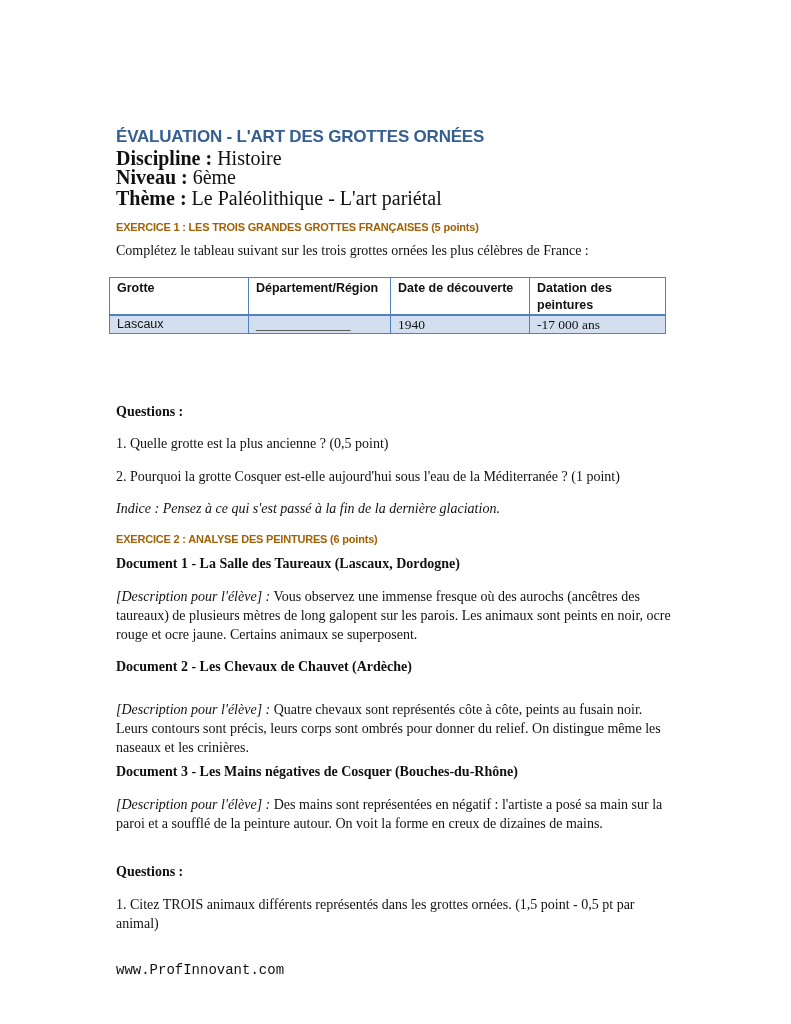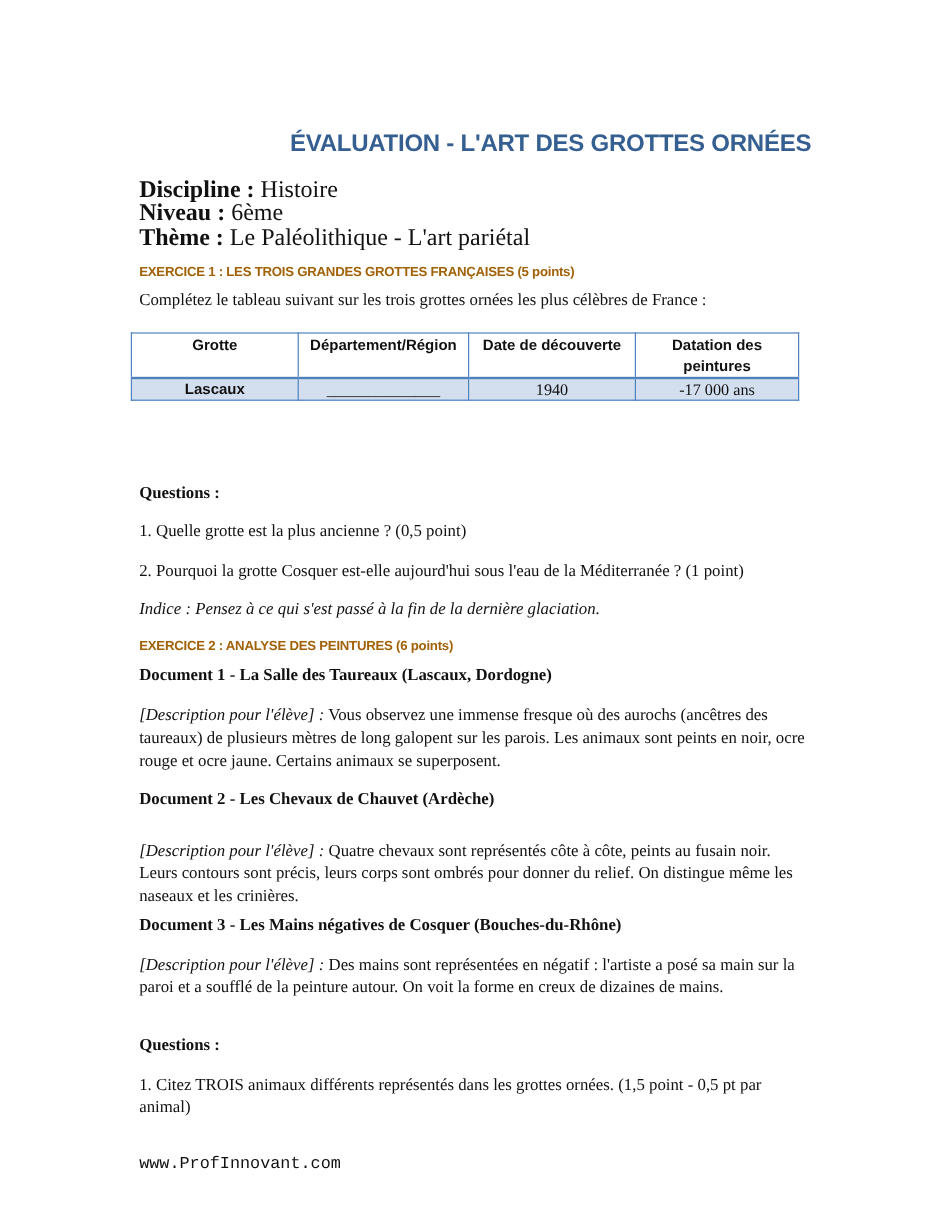--- a/index.html
+++ b/index.html
@@ -1,38 +1,38 @@
 <!DOCTYPE html>
 <html><head>
 <meta charset="utf-8">
 <style>
   html, body { margin: 0; padding: 0; background: #ffffff; }
   body { width: 791px; height: 1024px; position: relative; overflow: hidden;
          font-family: "Liberation Serif", "DejaVu Serif", serif; color: #111; }
   .page { position: absolute; left: 116px; top: 0; width: 560px; }
-  .title { position: absolute; left: 0; width: 560px; top: 109px; text-align: right;
+  .title { position: absolute; left: 0; width: 560px; top: 127px; text-align: left;
            font-family: "Liberation Sans", "DejaVu Sans", sans-serif; font-weight: bold;
-           font-size: 20px; color: #365f91; letter-spacing: -0.2px; }
+           font-size: 17px; color: #365f91; letter-spacing: -0.2px; }
   .meta { position: absolute; left: 0; font-size: 20px; line-height: 19px; }
   .meta b { font-weight: bold; }
   .h1 { position: absolute; left: 0; font-family: "Liberation Sans", "DejaVu Sans", sans-serif;
         font-weight: bold; font-size: 11px; color: #a16207; letter-spacing: -0.2px; }
   .p { position: absolute; left: 0; width: 560px; font-size: 14px; line-height: 19px; }
   .bold { font-weight: bold; }
   .ital { font-style: italic; }
   table.grottes { position: absolute; left: -7px; top: 277px; width: 557px; border-collapse: collapse;
                   font-size: 13.5px; }
-  table.grottes td, table.grottes th { border: 1px solid #4f81bd; padding: 0 7px; text-align: center;
+  table.grottes td, table.grottes th { border: 1px solid #4f81bd; padding: 0 7px; text-align: left;
                   vertical-align: top; }
   table.grottes th { font-family: "Liberation Sans", "DejaVu Sans", sans-serif; font-weight: bold;
                      font-size: 12.5px; height: 34px; padding-top: 2px; line-height: 17px;
                      border-bottom: 2.5px solid #4f81bd; background: #fff; }
   table.grottes td { height: 17px; line-height: 17px; }
   table.grottes tr.shaded td { background: #d3dfee; }
-  table.grottes td.name { font-family: "Liberation Sans", "DejaVu Sans", sans-serif; font-weight: bold;
+  table.grottes td.name { font-family: "Liberation Sans", "DejaVu Sans", sans-serif; font-weight: normal;
                           font-size: 12.5px; }
   .footer { position: absolute; left: 0; top: 962px; font-size: 14px; font-family: Liberation Mono, monospace; }
 </style>
 </head>
 <body>
 
 <div class="page">
 
   <div class="title">ÉVALUATION - L'ART DES GROTTES ORNÉES</div>
 

